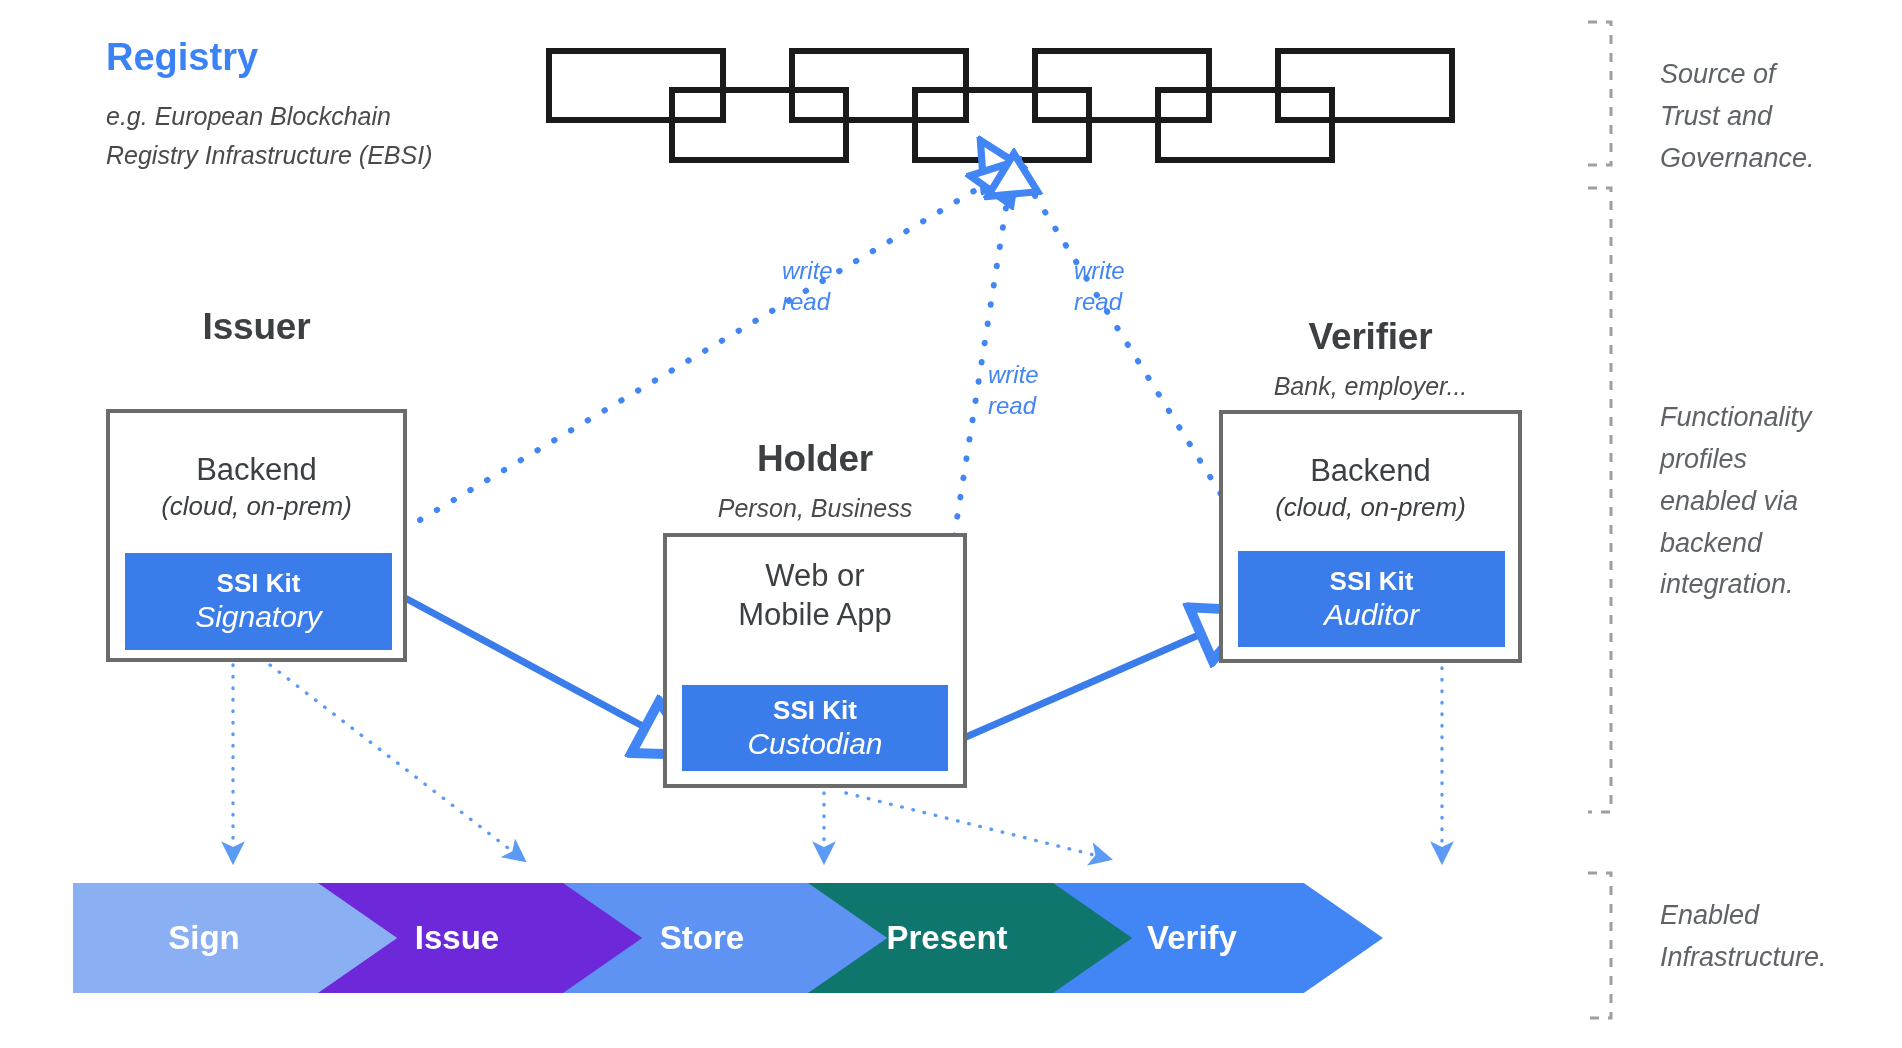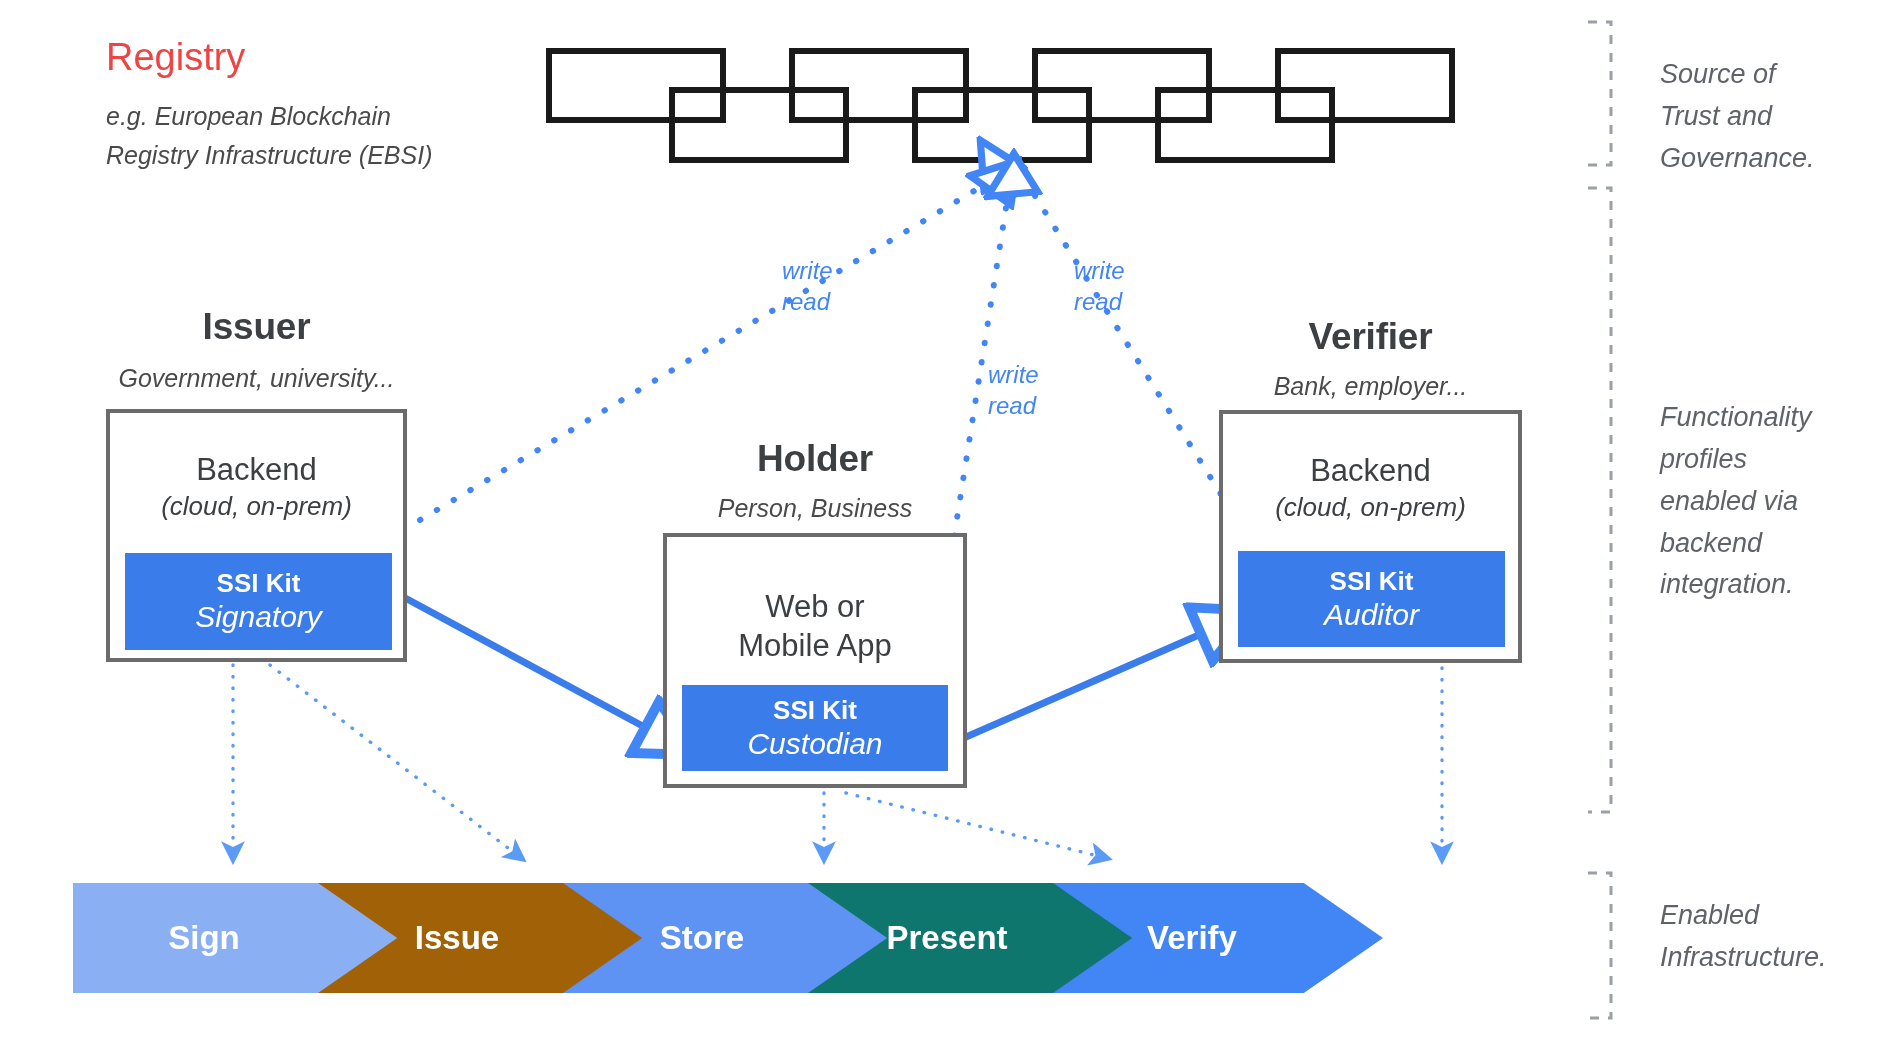--- a/index.html
+++ b/index.html
@@ -39,22 +39,22 @@
   }
   .role-sub {
     font-size: 25px;
     font-style: italic;
     color: #4a4a4a;
     text-align: center;
     white-space: nowrap;
   }
   .registry-title {
     font-size: 38px;
-    font-weight: normal;
-    color: #ef4444;
+    font-weight: bold;
+    color: #3b82f6;
     white-space: nowrap;
   }
   .registry-sub {
     font-size: 25px;
     font-style: italic;
     color: #4a4a4a;
     line-height: 1.55;
     white-space: nowrap;
   }
 
@@ -196,39 +196,38 @@
     </g>
   </svg>
 
   <div class="abs registry-title" style="left:106px; top:36px;">Registry</div>
   <div class="abs registry-sub" style="left:106px; top:97px;">
     <div>e.g. European Blockchain</div>
     <div>Registry Infrastructure (EBSI)</div>
   </div>
 
   <div class="abs role-title" style="left:106px; top:306px; width:301px;">Issuer</div>
-  <div class="abs role-sub" style="left:76px; top:364px; width:361px;">Government, university...</div>
 
   <div class="abs entity-box" style="left:106px; top:409px; width:301px; height:253px;">
     <div class="entity-inner-label" style="margin-top:38px;">
       <div class="line1">Backend</div>
       <div class="line2">(cloud, on-prem)</div>
     </div>
   </div>
 
   <div class="abs ssi-chip" style="left:125px; top:553px; width:267px; height:97px;">
     <div class="kit">SSI Kit</div>
     <div class="profile">Signatory</div>
   </div>
 
   <div class="abs role-title" style="left:663px; top:438px; width:304px;">Holder</div>
   <div class="abs role-sub" style="left:643px; top:494px; width:344px;">Person, Business</div>
 
   <div class="abs entity-box" style="left:663px; top:533px; width:304px; height:255px;">
-    <div class="entity-inner-label" style="margin-top:51px;">
+    <div class="entity-inner-label" style="margin-top:20px;">
       <div class="line1">Web or</div>
       <div class="line1">Mobile App</div>
     </div>
   </div>
 
   <div class="abs ssi-chip" style="left:682px; top:685px; width:266px; height:86px;">
     <div class="kit">SSI Kit</div>
     <div class="profile">Custodian</div>
   </div>
 
@@ -261,21 +260,21 @@
     <div>write</div>
     <div>read</div>
   </div>
 
   <div>
     <div class="chevron first" style="left:73px; width:330px; background:#8ab0f3;
          clip-path: polygon(0 0, 76% 0, 100% 50%, 76% 100%, 0 100%);">
       <span class="chev-label">Sign</span>
     </div>
 
-    <div class="chevron" style="left:318px; width:330px; background:#a16207;
+    <div class="chevron" style="left:318px; width:330px; background:#6d28d9;
          clip-path: polygon(0 0, 76% 0, 100% 50%, 76% 100%, 0 100%, 24% 50%);">
       <span class="chev-label">Issue</span>
     </div>
 
     <div class="chevron" style="left:563px; width:330px; background:#5e92f3;
          clip-path: polygon(0 0, 76% 0, 100% 50%, 76% 100%, 0 100%, 24% 50%);">
       <span class="chev-label">Store</span>
     </div>
 
     <div class="chevron" style="left:808px; width:330px; background:#0f766e;

